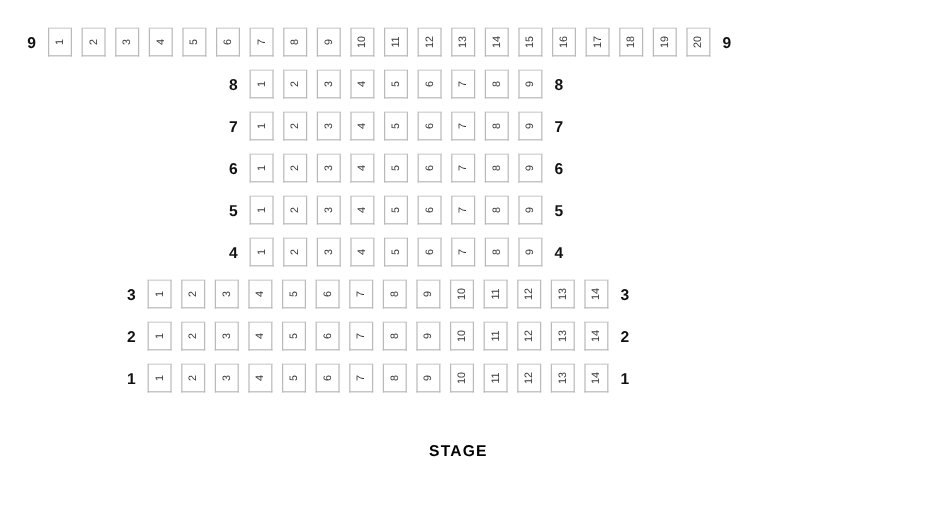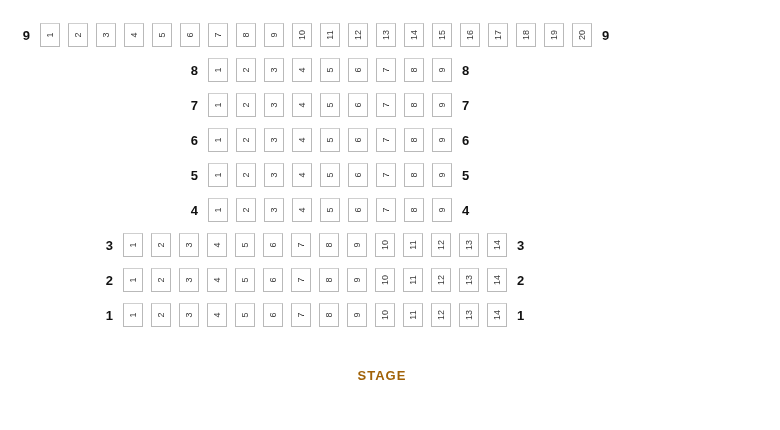--- a/index.html
+++ b/index.html
@@ -70,21 +70,21 @@
   }
   .stage {
     position: absolute;
     left: 0;
     right: 16px;
     top: 368px;
     text-align: center;
     font-size: 13px;
     font-weight: bold;
     letter-spacing: 1px;
-    color: #a16207;
+    color: #000000;
   }
 </style>
 </head>
 <body>
 
 <div id="seatmap">
     <div class="row" style="top: 22px; left: 8px;">
       <div class="row-label left">9</div>
       <div class="seats">
         <div class="seat">

